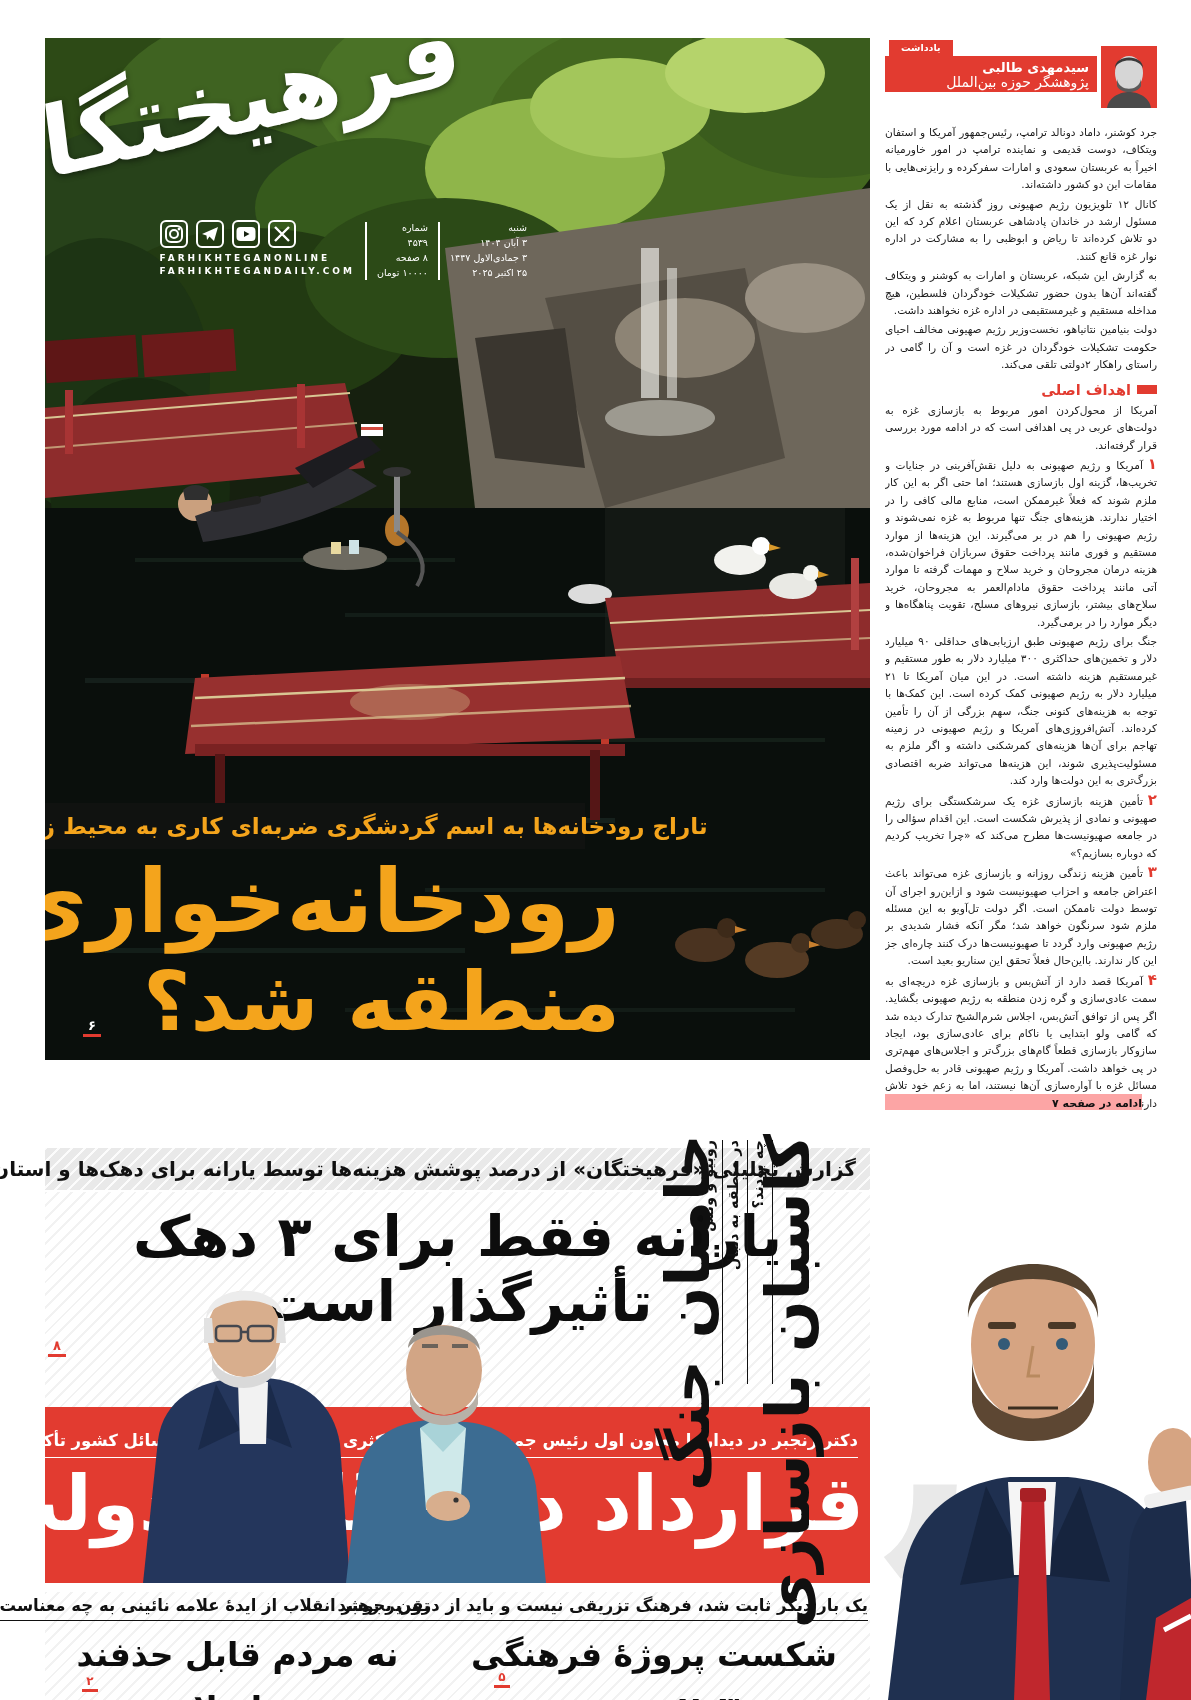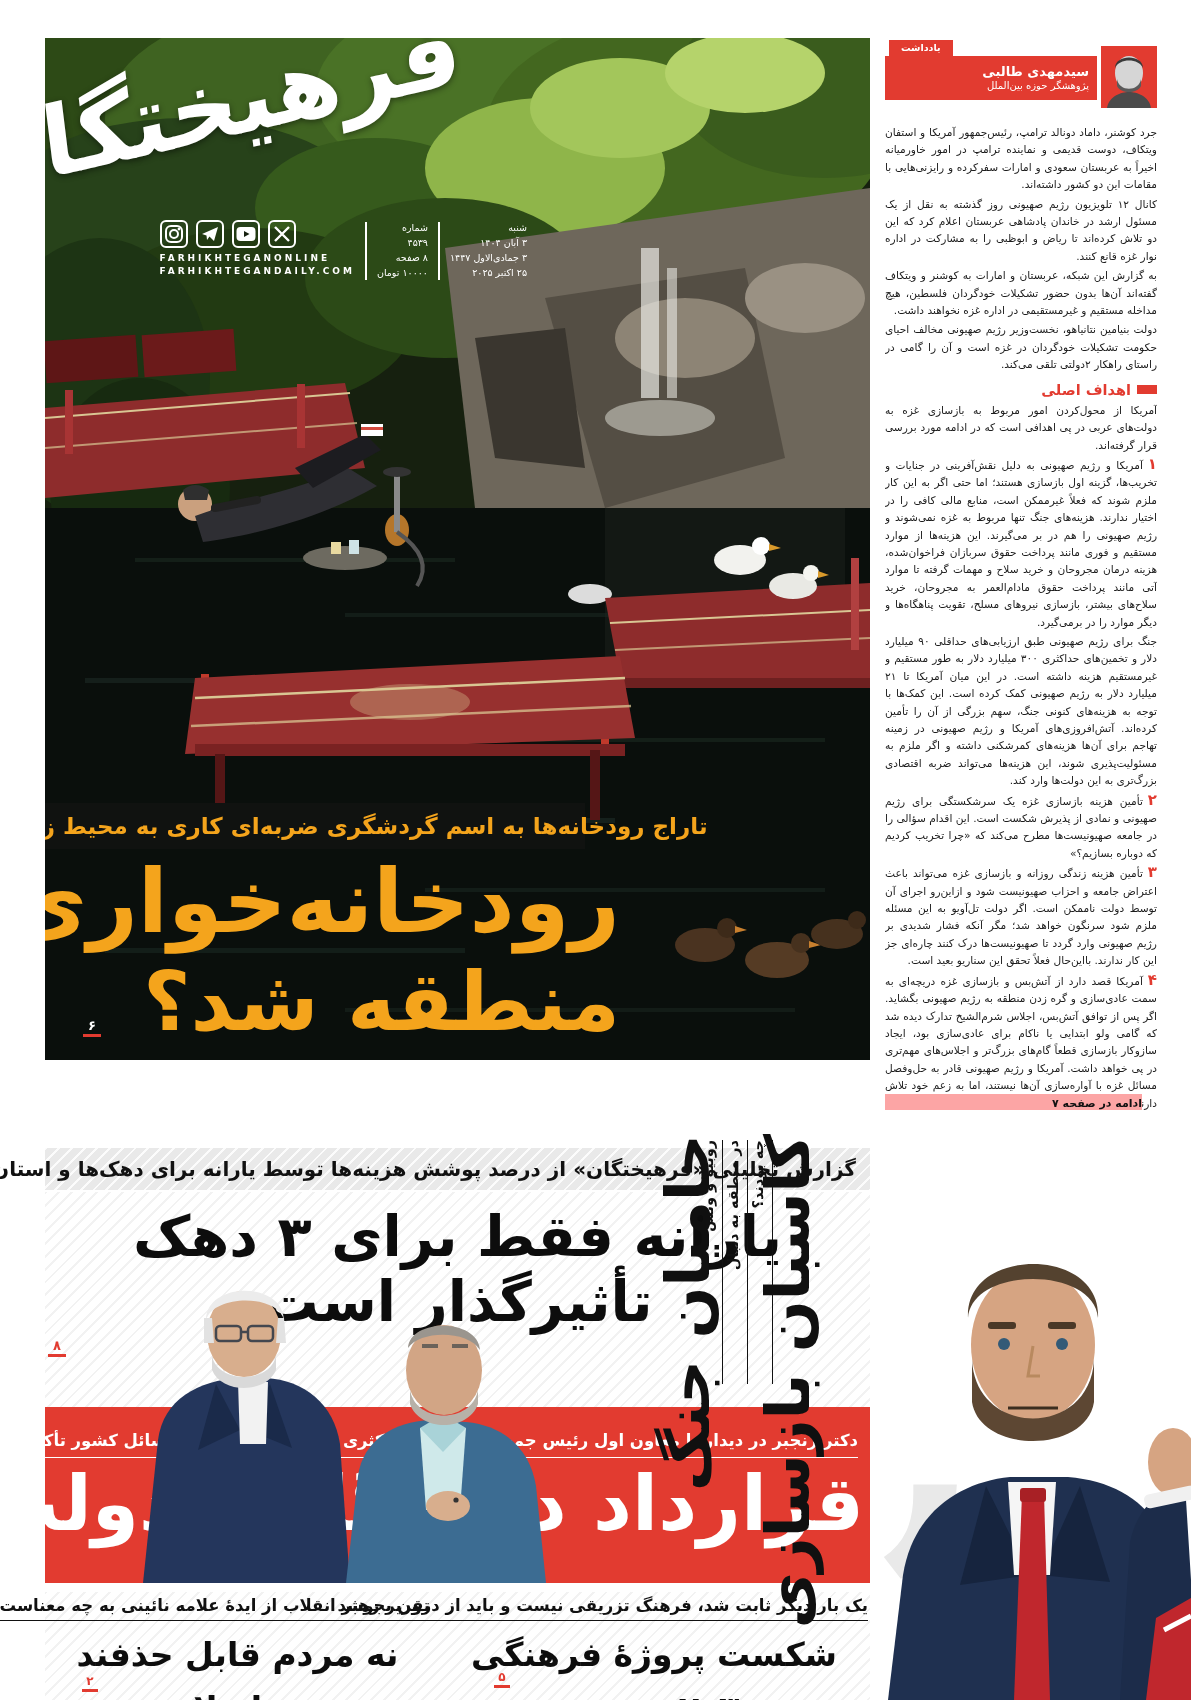--- a/index.html
+++ b/index.html
@@ -46,25 +46,25 @@
   .photo-credit-wrap { left:28px; top:930px; width:14px; height:170px; }
 
   
   #opinion { left:885px; top:40px; width:272px; height:1082px; background:#fff; }
   .op-header { position:relative; height:76px; }
   .op-tab {
     position:absolute; left:4px; top:0; background:#e23b30; color:#fff;
     font-size:9.5px; font-weight:bold; padding:2px 12px 3px;
   }
   .op-banner {
-    position:absolute; left:0; top:16px; right:60px; height:44px; background:#e23b30;
+    position:absolute; left:0; top:16px; right:60px; height:36px; background:#e23b30;
     display:flex; flex-direction:column; justify-content:center; padding-right:8px; color:#fff;
   }
   .op-author { font-size:13px; font-weight:bold; line-height:16px; }
-  .op-role { font-size:10px; line-height:12px; }
+  .op-role { font-size:14px; line-height:12px; }
   .op-photo { position:absolute; right:0; top:6px; width:56px; height:62px; background:#e23b30; overflow:hidden; }
   .op-body { position:relative; height:986px; overflow:hidden; margin-top:8px; }
   .op-body p { font-size:10.6px; line-height:17.4px; text-align:justify; color:#1c1c1c; margin-bottom:2px; }
   .op-num { color:#e23b30; font-weight:bold; font-size:15px; padding-left:5px; }
   .op-sechead { display:flex; align-items:center; gap:6px; margin:8px 0 4px; }
   .op-sechead .dash { width:20px; height:9px; background:#e23b30; }
   .op-sechead .t { color:#e23b30; font-weight:bold; font-size:14.5px; }
   .op-cont { position:absolute; bottom:0; right:15px; left:0; background:#fca5a5; font-size:11px; font-weight:bold; color:#111; padding-top:3px; }
 
   

